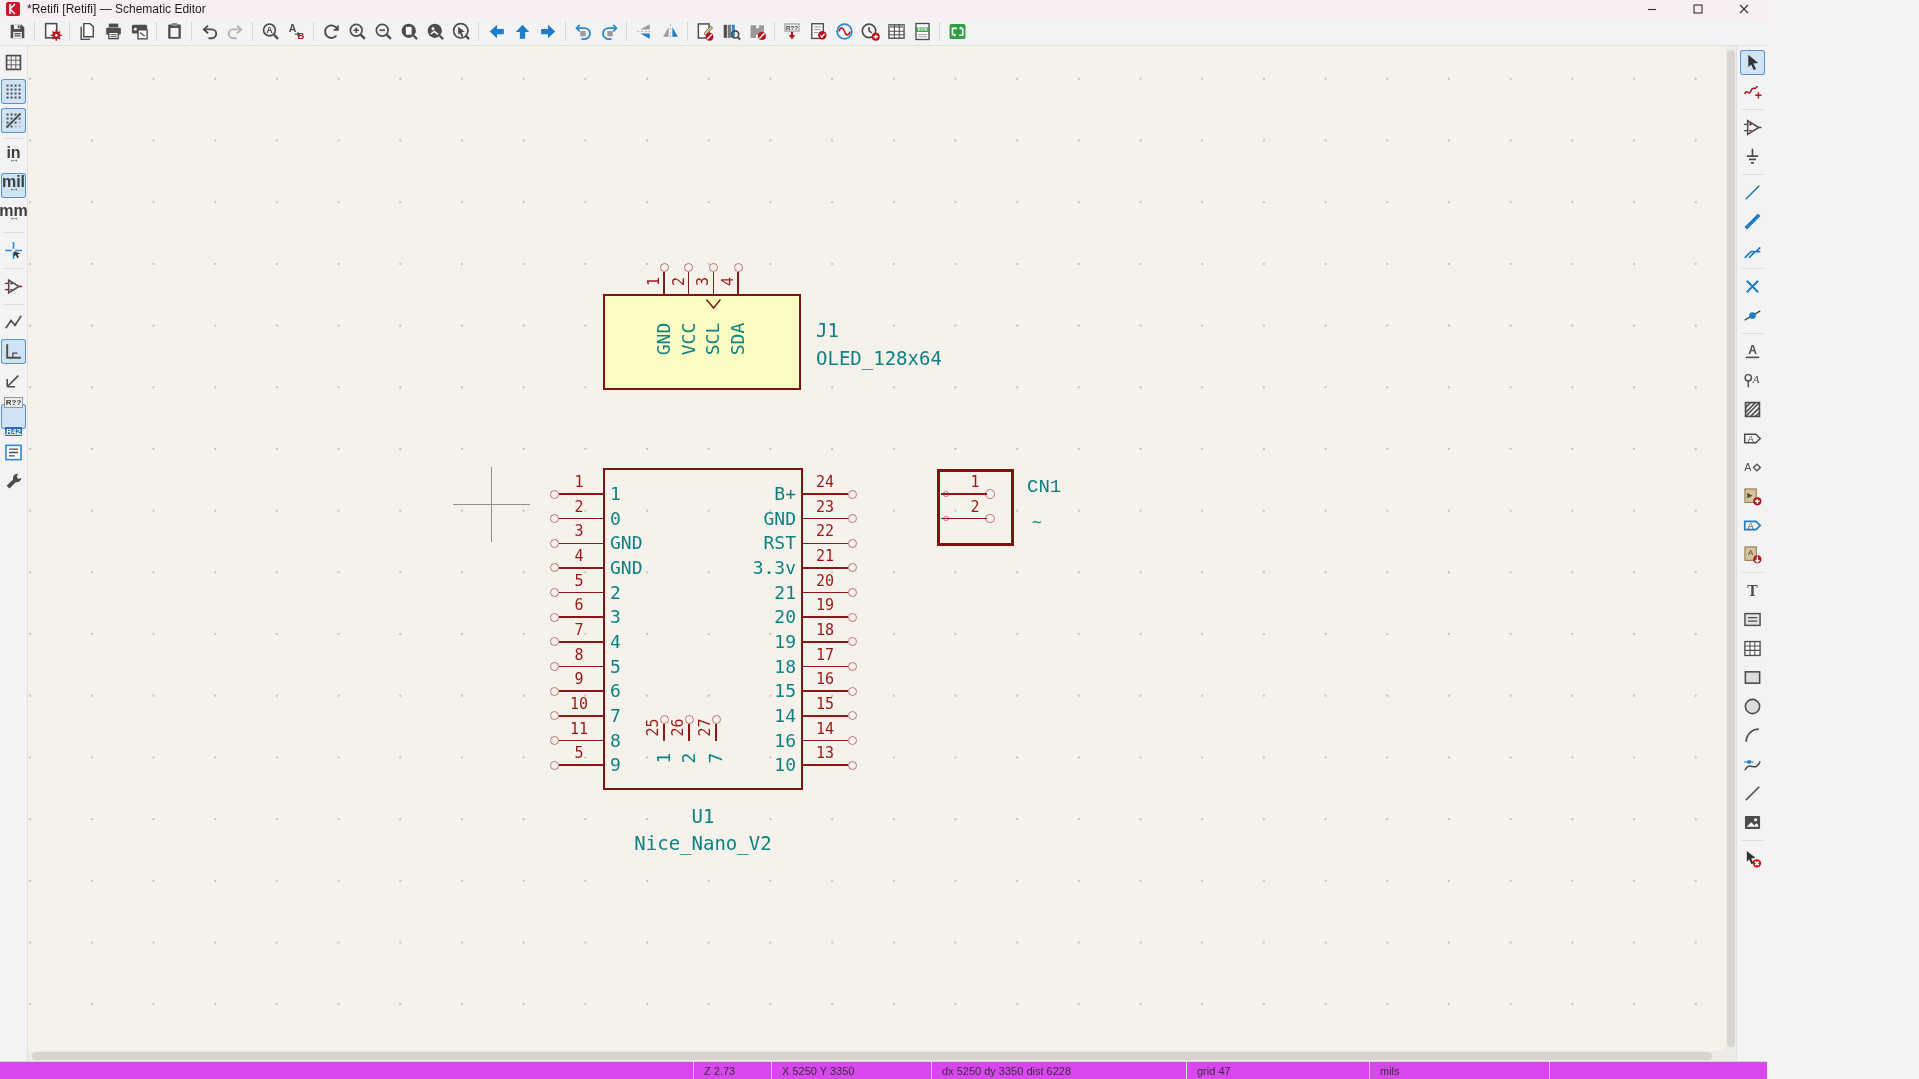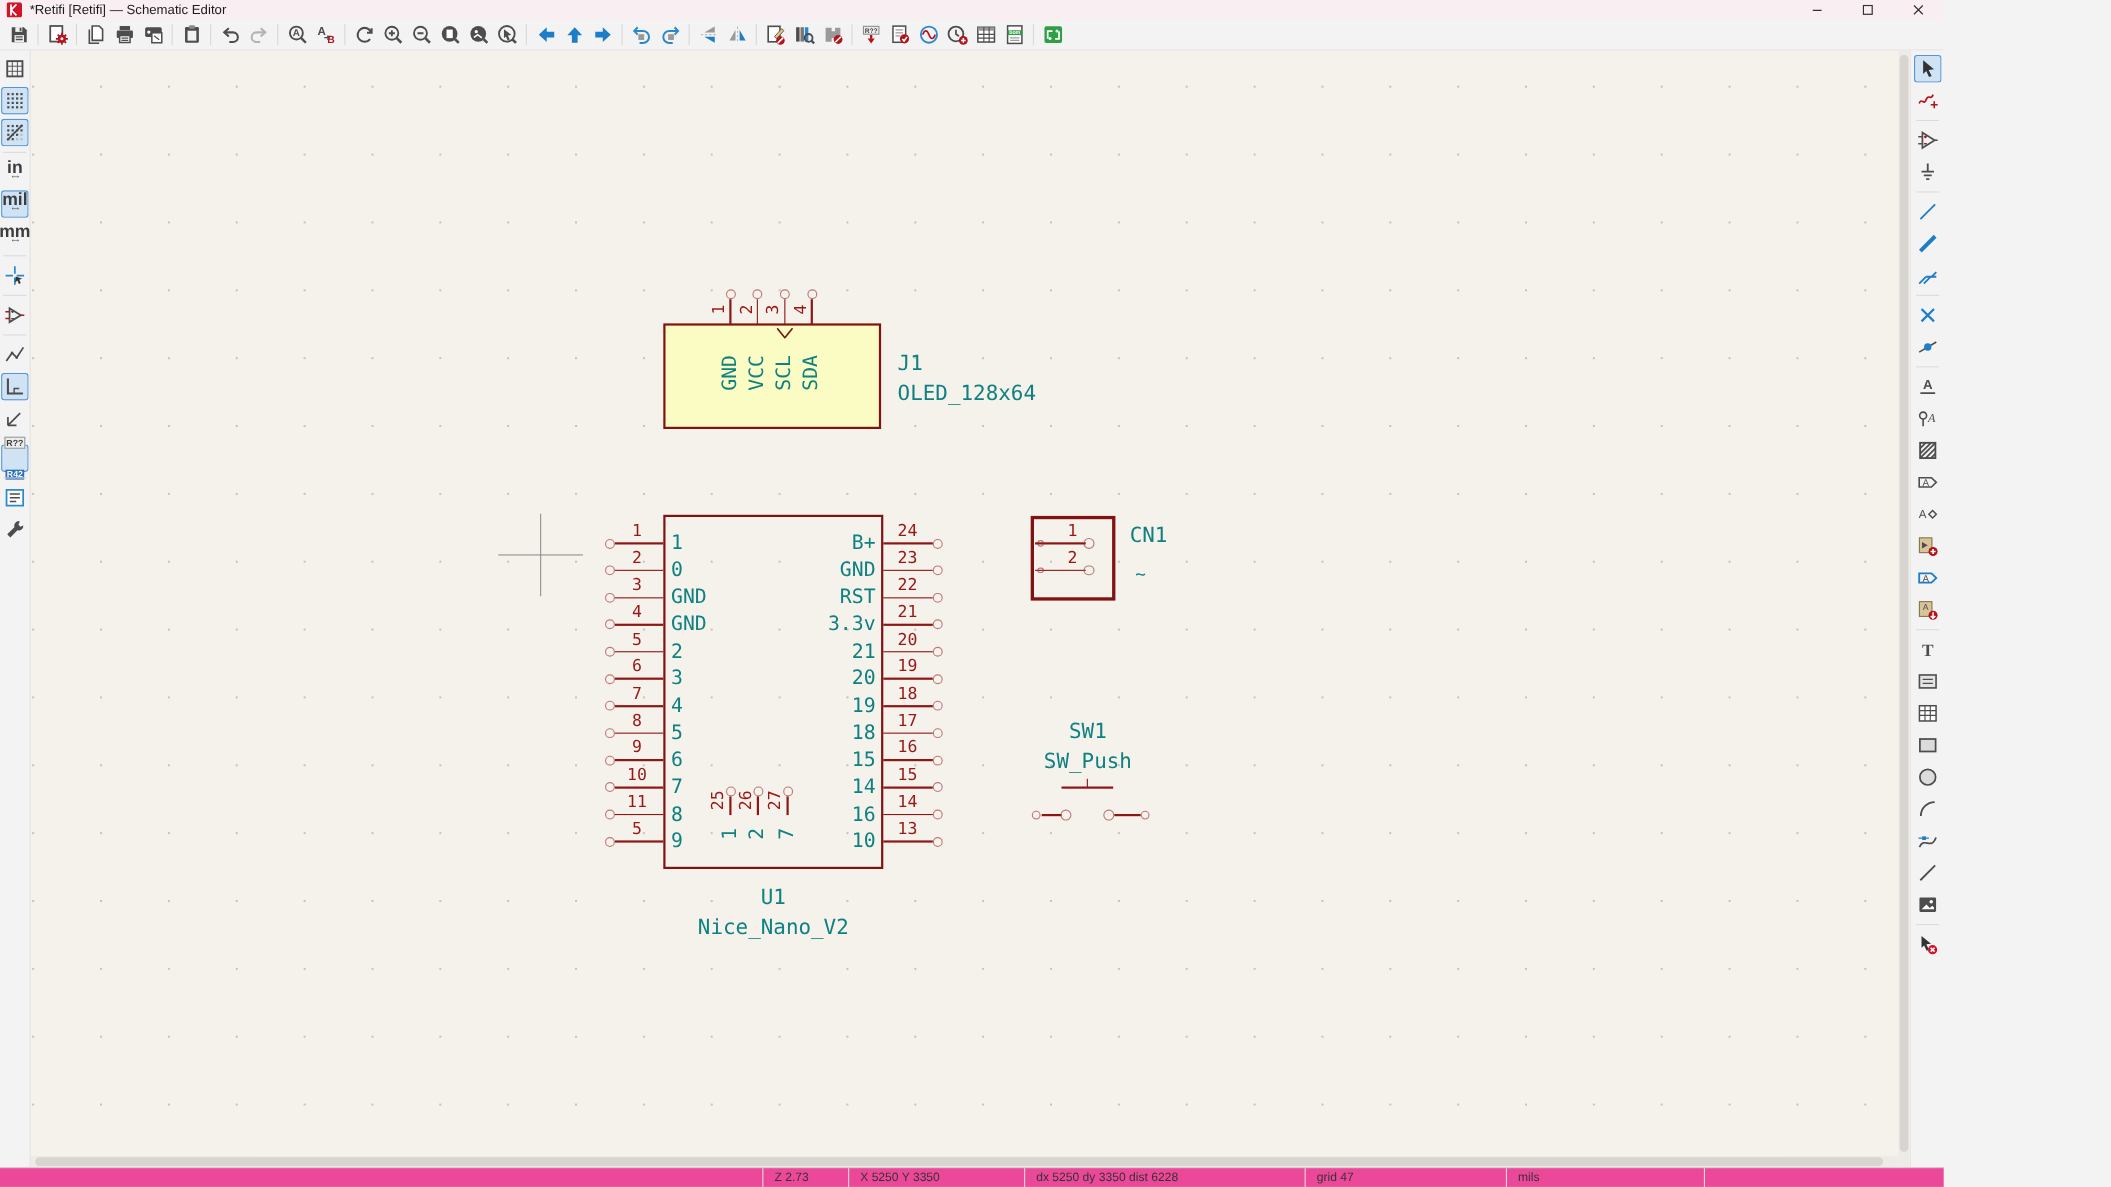--- a/index.html
+++ b/index.html
@@ -53,21 +53,21 @@
   .xhair{position:absolute;background:#8f8f8f;}
   .sch-group{position:absolute;}
 
   
   .vscroll{position:absolute;top:0;right:0;width:10px;bottom:0;background:#edebe8;}
   .vscroll .thumb{position:absolute;left:1px;right:1px;top:4px;bottom:14px;background:#d8d5d0;border-radius:4px;}
   .hscroll{position:absolute;left:0;right:10px;bottom:0;height:10px;background:#edebe8;}
   .hscroll .thumb{position:absolute;top:1px;bottom:1px;left:4px;right:14px;background:#d8d5d0;border-radius:4px;}
 
   
-  .statusbar{height:17px;background:#ec4899;border-top:1px solid #d5d4d3;display:flex;align-items:center;
+  .statusbar{height:17px;background:#d946ef;border-top:1px solid #d5d4d3;display:flex;align-items:center;
     font-size:11px;color:#333;flex:0 0 auto;}
   .sb-cell{height:100%;display:flex;align-items:center;padding-left:10px;border-left:1px solid #dddcdb;box-sizing:border-box;white-space:nowrap;}
 </style>
 </head>
 <body>
 
 <div id="app">
 
   <div class="titlebar">
     <span class="app-icon">
@@ -616,34 +616,22 @@
         <div class="sch-group" style="left: 903px; top: 419px; width: 185px; height: 90px;">
           <div class="sch-rect" style="left: 6px; top: 4px; width: 77px; height: 77px; border: 3px solid rgb(128, 18, 18); background: transparent;"></div>
           <div class="sch-line" style="left: 10px; top: 28.2px; width: 46px; height: 1.6px;"></div>
           <div class="sch-circle" style="left: 12.2px; top: 26.2px; width: 5.6px; height: 5.6px;"></div>
           <div class="sch-circle" style="left: 54.2px; top: 24.2px; width: 9.6px; height: 9.6px;"></div>
           <div class="pin-num" style="left: 22px; top: 9px; width: 44px; text-align: center;">1</div>
           <div class="sch-line" style="left: 10px; top: 52.85px; width: 46px; height: 1.6px;"></div>
           <div class="sch-circle" style="left: 12.2px; top: 50.85px; width: 5.6px; height: 5.6px;"></div>
           <div class="sch-circle" style="left: 54.2px; top: 48.85px; width: 9.6px; height: 9.6px;"></div>
           <div class="pin-num" style="left: 22px; top: 33.65px; width: 44px; text-align: center;">2</div>
-          <div class="ref-label" style="left: 96px; top: 11px; text-align: center;">CN1</div>
+          <div class="ref-label" style="left: 96px; top: 11px; text-align: center; font-family: Liberation Mono, monospace;">CN1</div>
           <div class="ref-label" style="left: 101px; top: 46px; text-align: left; font-size: 16px;">~</div>
-        </div>
-        <div class="sch-group" style="left: 903px; top: 601px; width: 120px; height: 105px;">
-          <div class="ref-label" style="left: 28px; top: 7px; width: 60px; text-align: center;">SW1</div>
-          <div class="ref-label" style="left: 8px; top: 34px; width: 100px; text-align: center;">SW_Push</div>
-          <div class="sch-circle" style="left: 7px; top: 90px; width: 8px; height: 8px;"></div>
-          <div class="sch-line" style="left: 15.5px; top: 93.2px; width: 18px; height: 1.6px;"></div>
-          <div class="sch-circle" style="left: 33.2px; top: 89.2px; width: 9.6px; height: 9.6px;"></div>
-          <div class="sch-circle" style="left: 72.2px; top: 89.2px; width: 9.6px; height: 9.6px;"></div>
-          <div class="sch-line" style="left: 82px; top: 93.2px; width: 24px; height: 1.6px;"></div>
-          <div class="sch-circle" style="left: 106px; top: 90px; width: 8px; height: 8px;"></div>
-          <div class="sch-line" style="left: 34px; top: 68.2px; width: 47px; height: 1.6px;"></div>
-          <div class="sch-line" style="left: 56.7px; top: 61px; width: 1.6px; height: 8px;"></div>
         </div>
       </div>
 
     <div class="tool-col right" id="right-toolbar">
         <div class="sc-btn selected">
           <svg viewBox="0 0 20 20" width="21" height="21">
             <path d="M6 2.6l9.4 7.8-4.6.6 2.6 5.2-2.3 1-2.4-5.2-2.7 2.6z" fill="#333"></path>
           </svg>
         </div>
         <div class="sc-btn">

